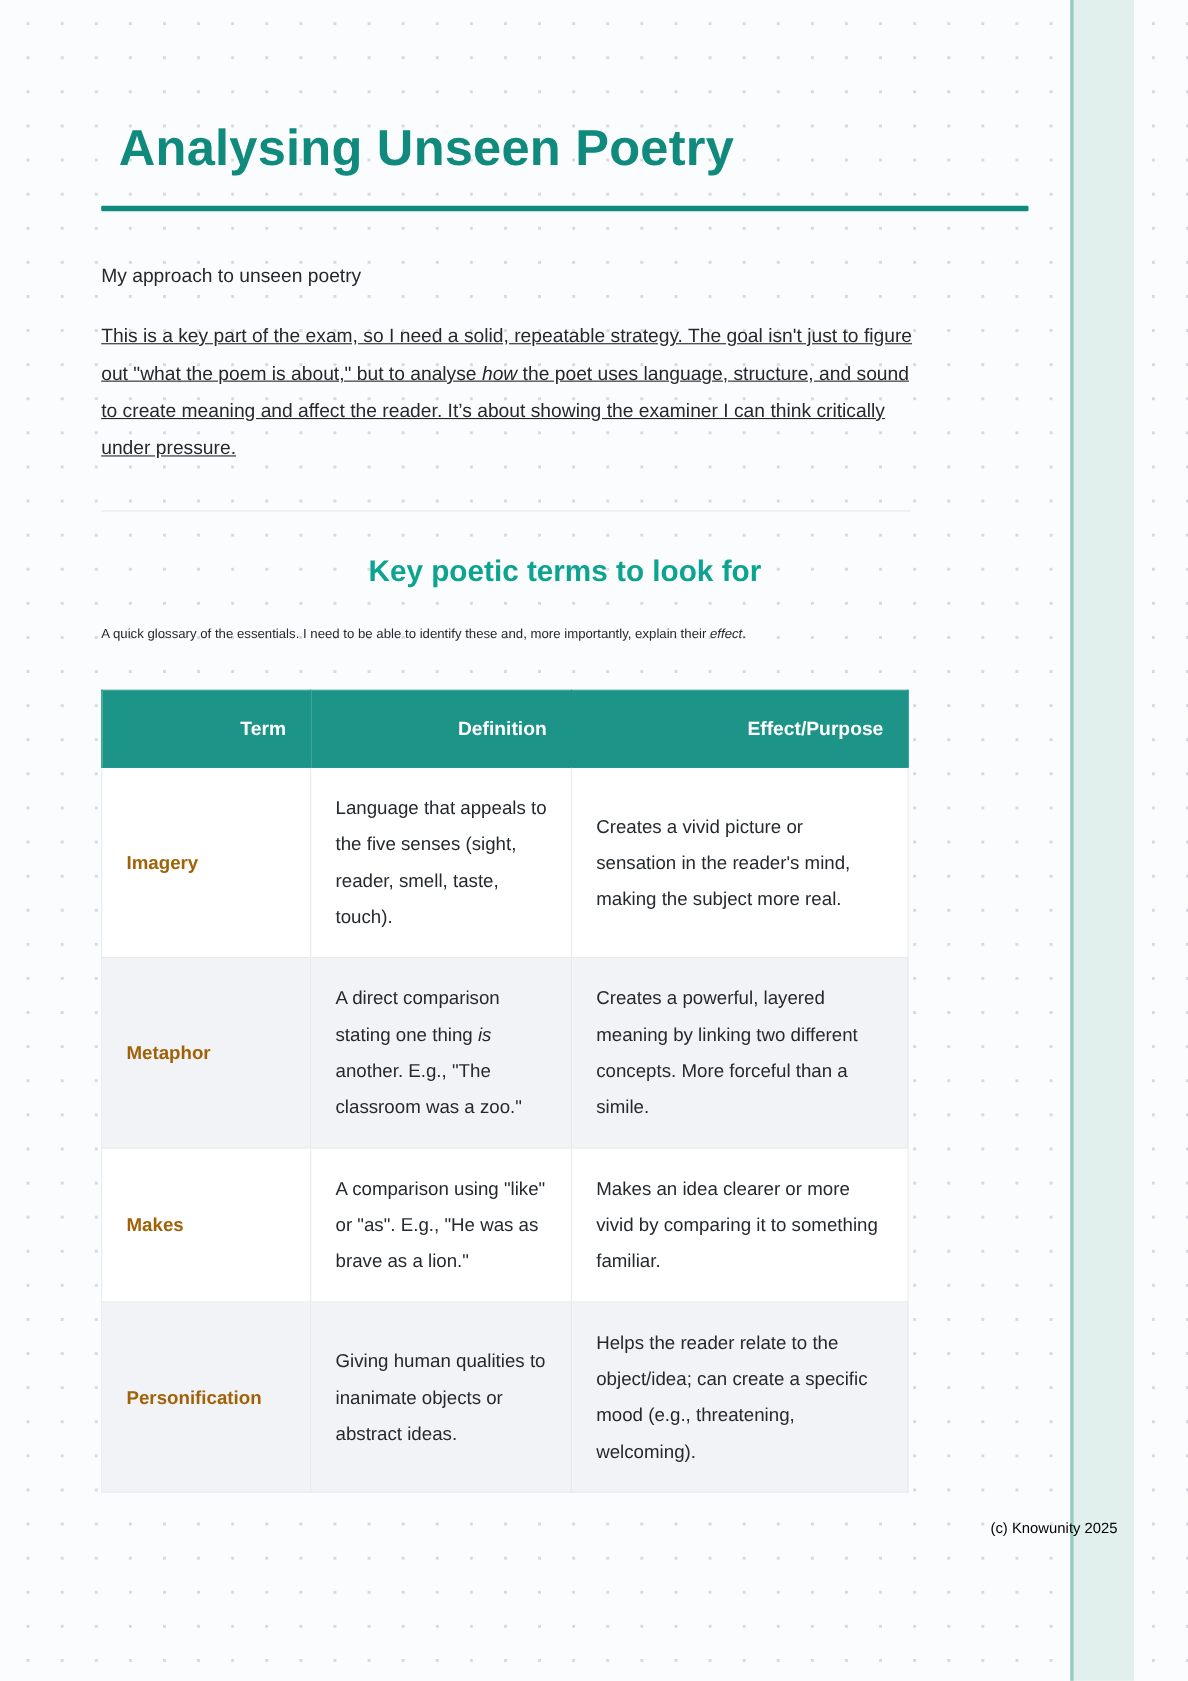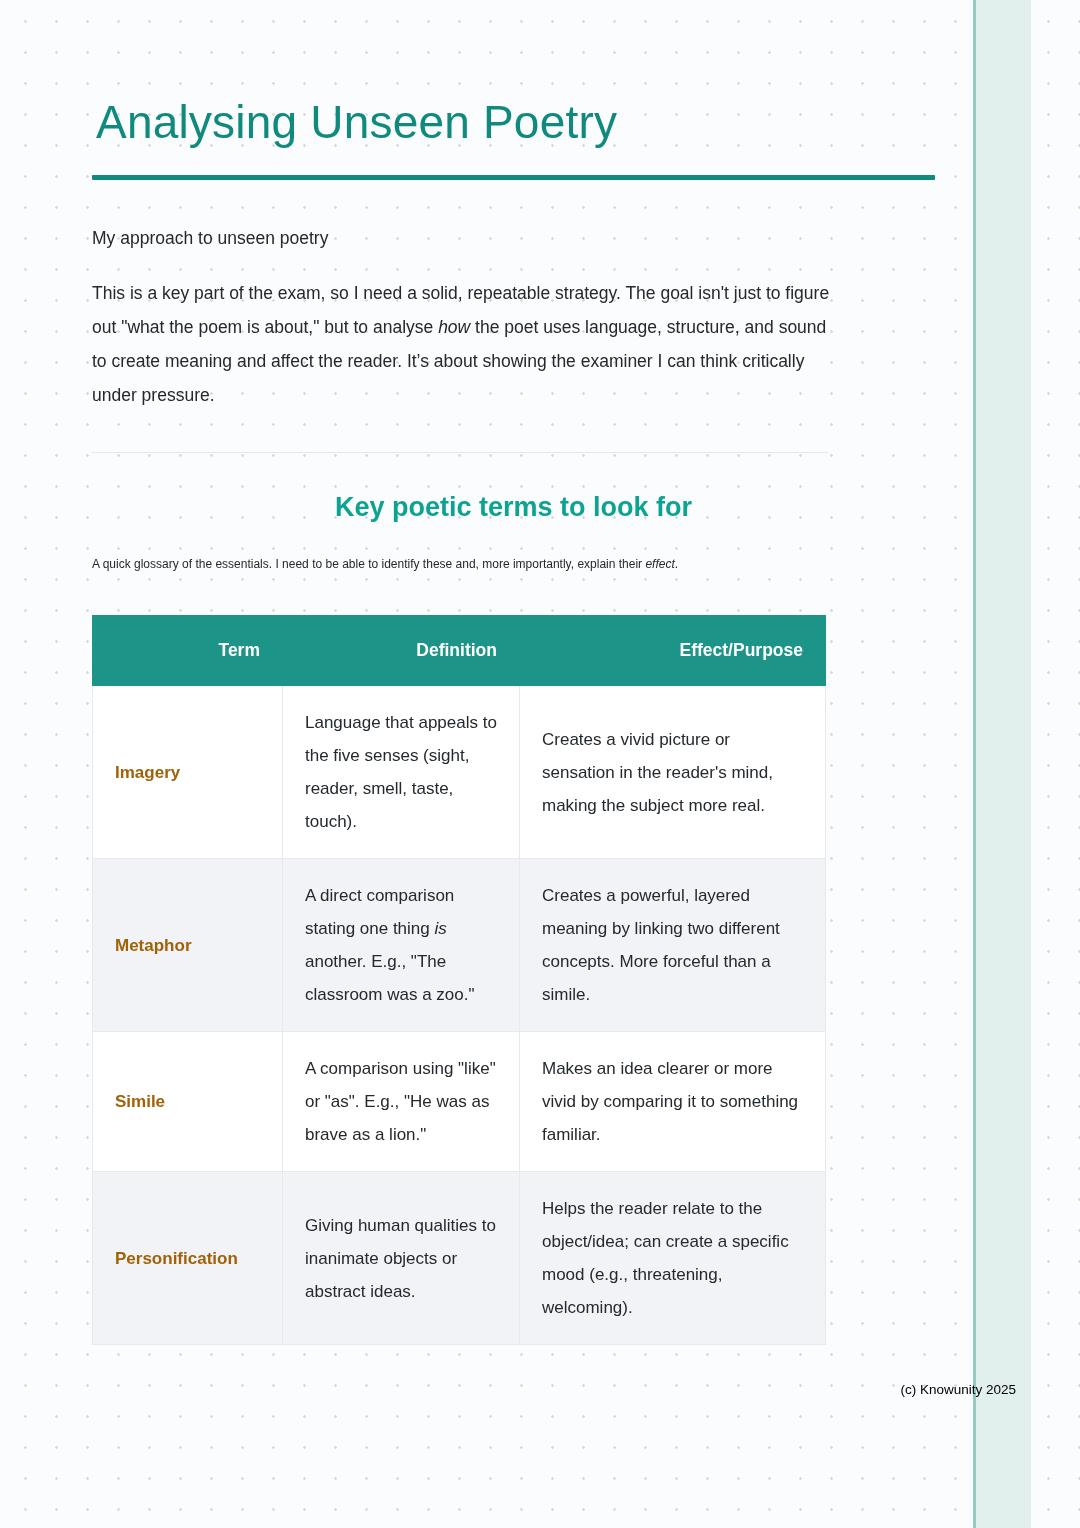--- a/index.html
+++ b/index.html
@@ -20,26 +20,26 @@
     position: absolute; top: 0; right: 49px; width: 58px; height: 100%;
     background: var(--stripe-band, #e1f0ec);
     border-left: 3px solid var(--stripe-line, #93cbc1);
     z-index: 1;
   }
   .content {
     position: relative; z-index: 2;
     padding: 92px 0 0 92px; width: 935px;
   }
   h1.page-title {
-    margin: 4px; font-size: 46px; line-height: 53px; font-weight: 400;
+    margin: 16px; font-size: 46px; line-height: 53px; font-weight: 700;
     color: var(--accent, #0f8a7d); letter-spacing: 0.2px;
   }
   .title-rule { height: 5px; width: 843px; background: var(--accent, #0f8a7d); margin-top: 26px; border-radius: 1px; }
   .lead { margin: 46px 0 0; font-size: 17.5px; line-height: 24px; color: #24292e; }
-  .para { margin: 26px 0 0; font-size: 17.5px; line-height: 34px; max-width: 742px; color: #24292e; }
+  .para { margin: 26px 0 0; font-size: 17.5px; line-height: 34px; max-width: 742px; color: #24292e; text-decoration: underline; }
   .para em, .desc em, td em { font-style: italic; }
   hr.divider { border: none; border-top: 1px solid #e5e8ea; margin: 40px 0 0; width: 736px; }
   h2.section-heading {
     margin: 38px 0 0; font-size: 27px; line-height: 32px; font-weight: 700;
     color: var(--accent-bright, #0da391);
     text-align: center;
   }
   .desc { margin: 24px 0 0; font-size: 12px; line-height: 34px; max-width: 742px; color: #24292e; }
   table.terms {
     margin-top: 34px; border-collapse: collapse; width: 733px;
@@ -98,21 +98,21 @@
           <td class="term">Imagery</td>
           <td>Language that appeals to the five senses (sight, reader, smell, taste, touch).</td>
           <td>Creates a vivid picture or sensation in the reader's mind, making the subject more real.</td>
         </tr>
         <tr>
           <td class="term">Metaphor</td>
           <td>A direct comparison stating one thing <em>is</em> another. E.g., "The classroom was a zoo."</td>
           <td>Creates a powerful, layered meaning by linking two different concepts. More forceful than a simile.</td>
         </tr>
         <tr>
-          <td class="term">Simile</td>
+          <td class="term">Makes</td>
           <td>A comparison using "like" or "as". E.g., "He was as brave as a lion."</td>
           <td>Makes an idea clearer or more vivid by comparing it to something familiar.</td>
         </tr>
         <tr>
           <td class="term">Personification</td>
           <td>Giving human qualities to inanimate objects or abstract ideas.</td>
           <td>Helps the reader relate to the object/idea; can create a specific mood (e.g., threatening, welcoming).</td>
         </tr>
       </tbody>
   </table>

